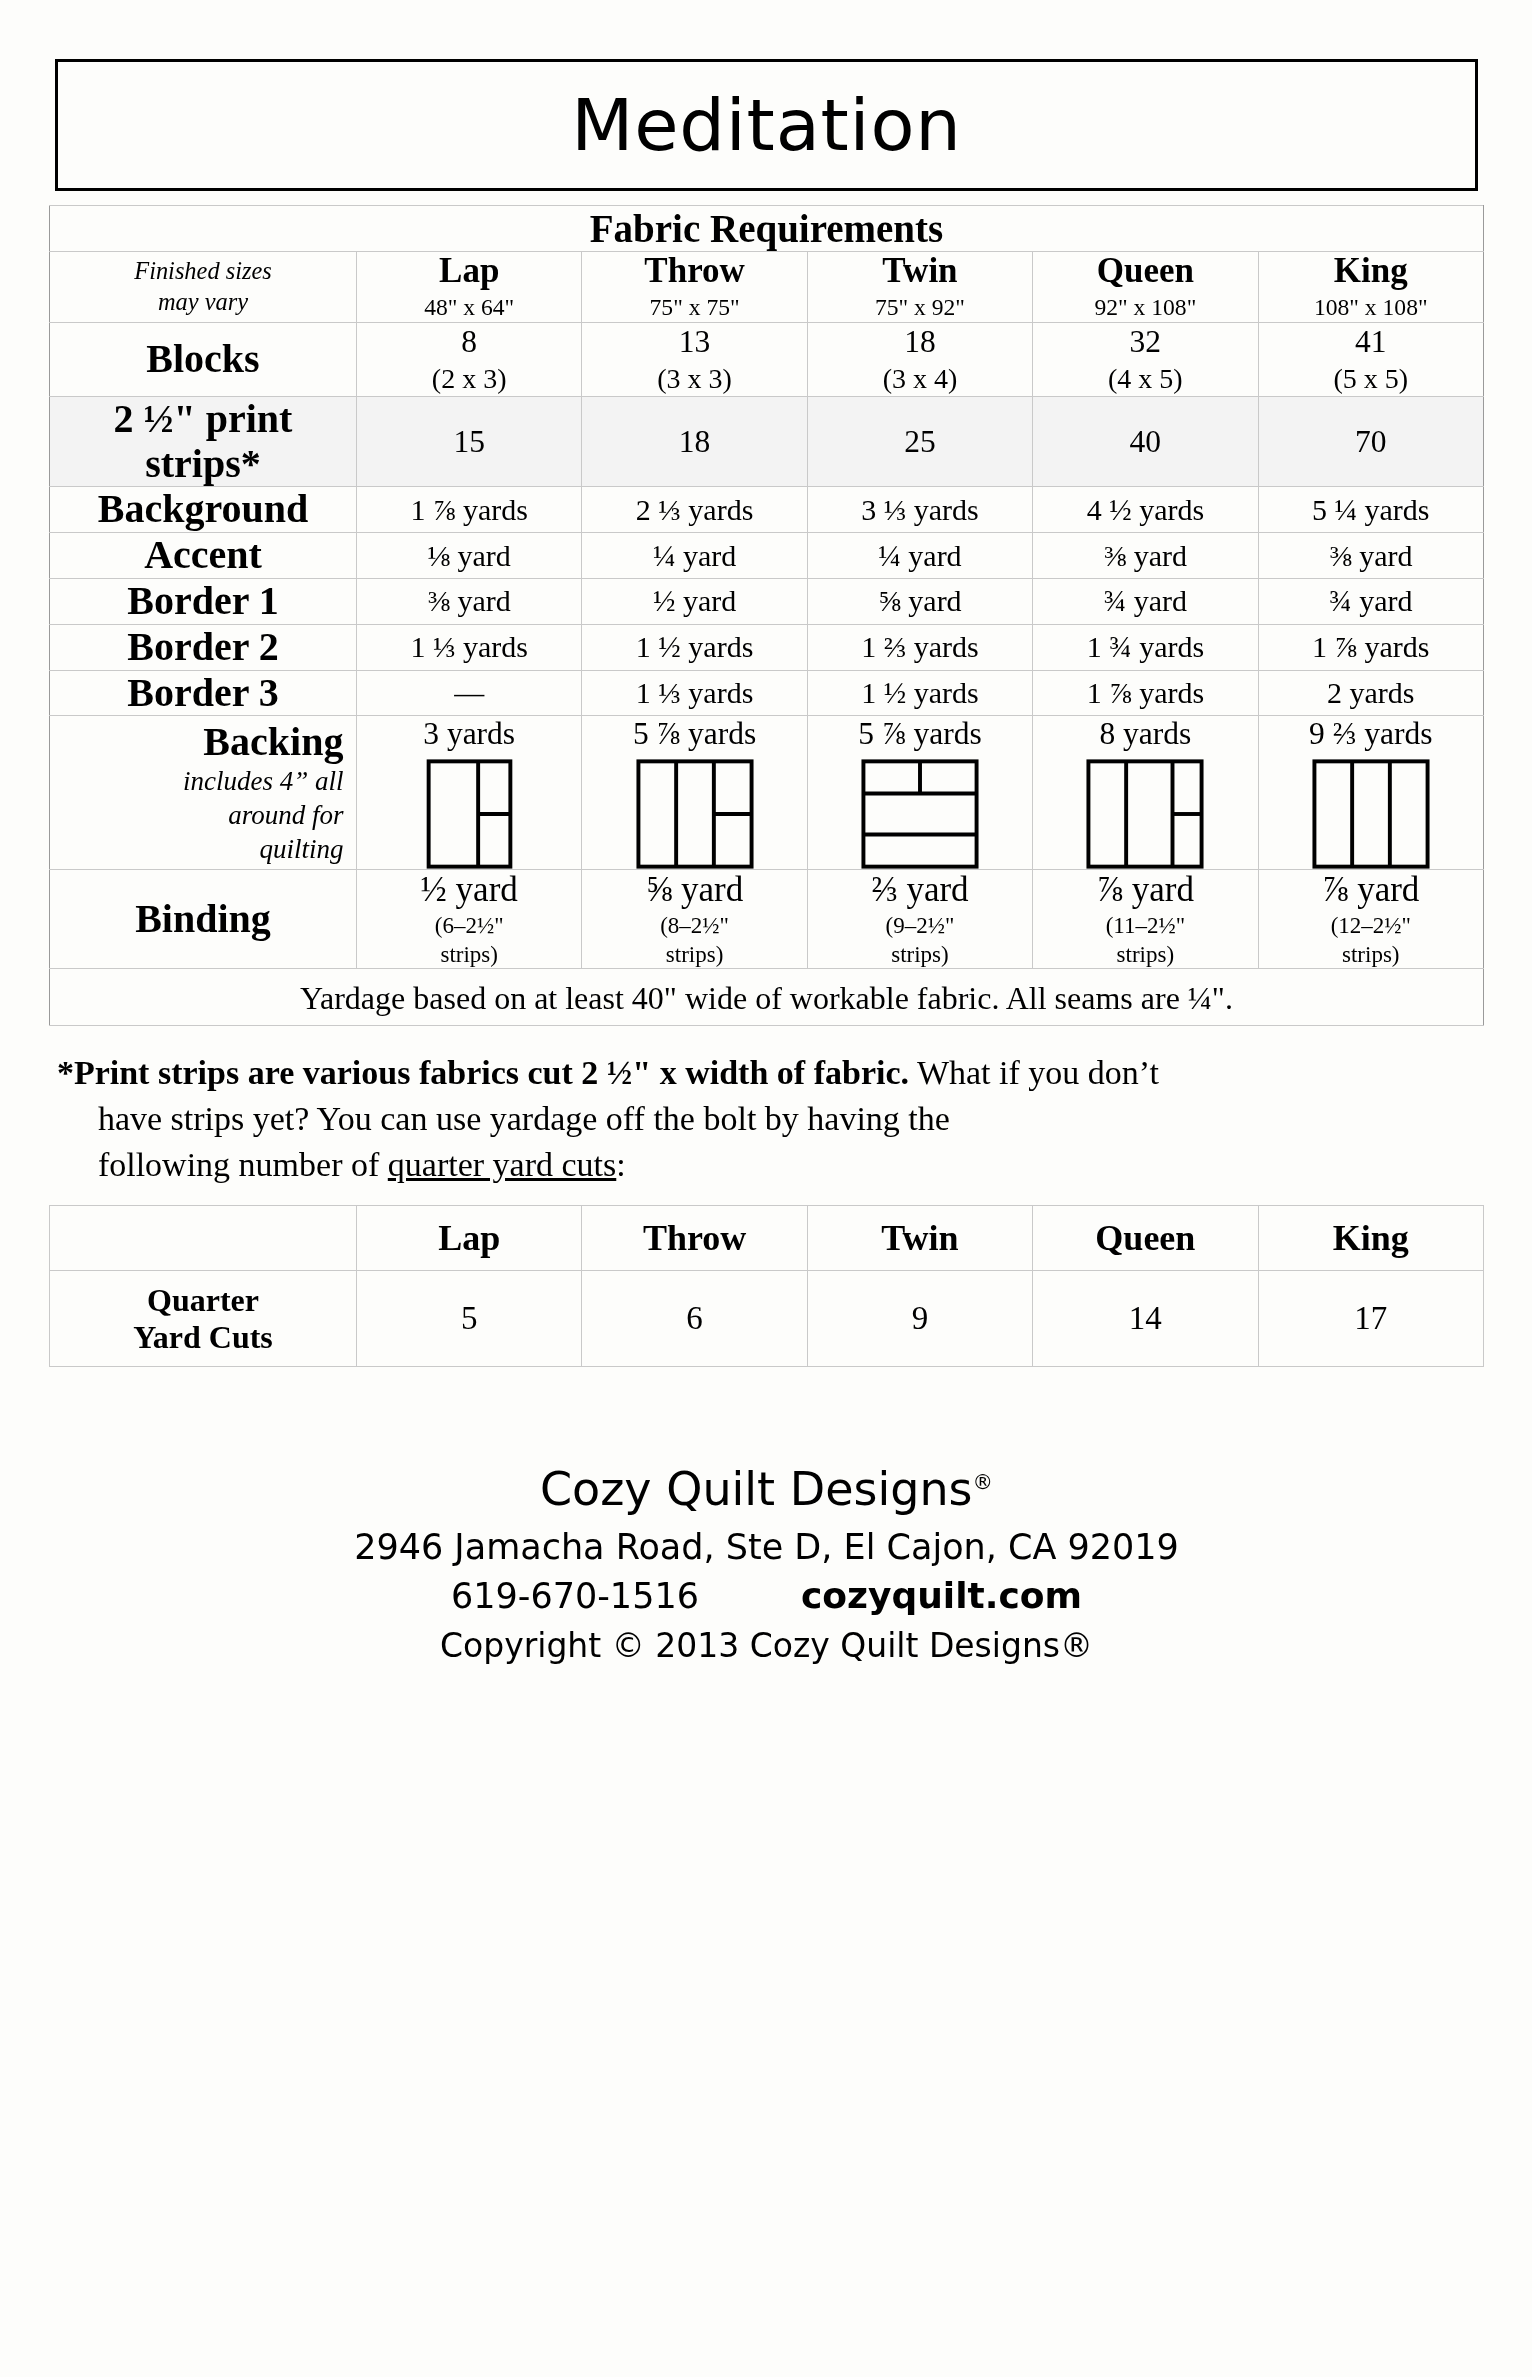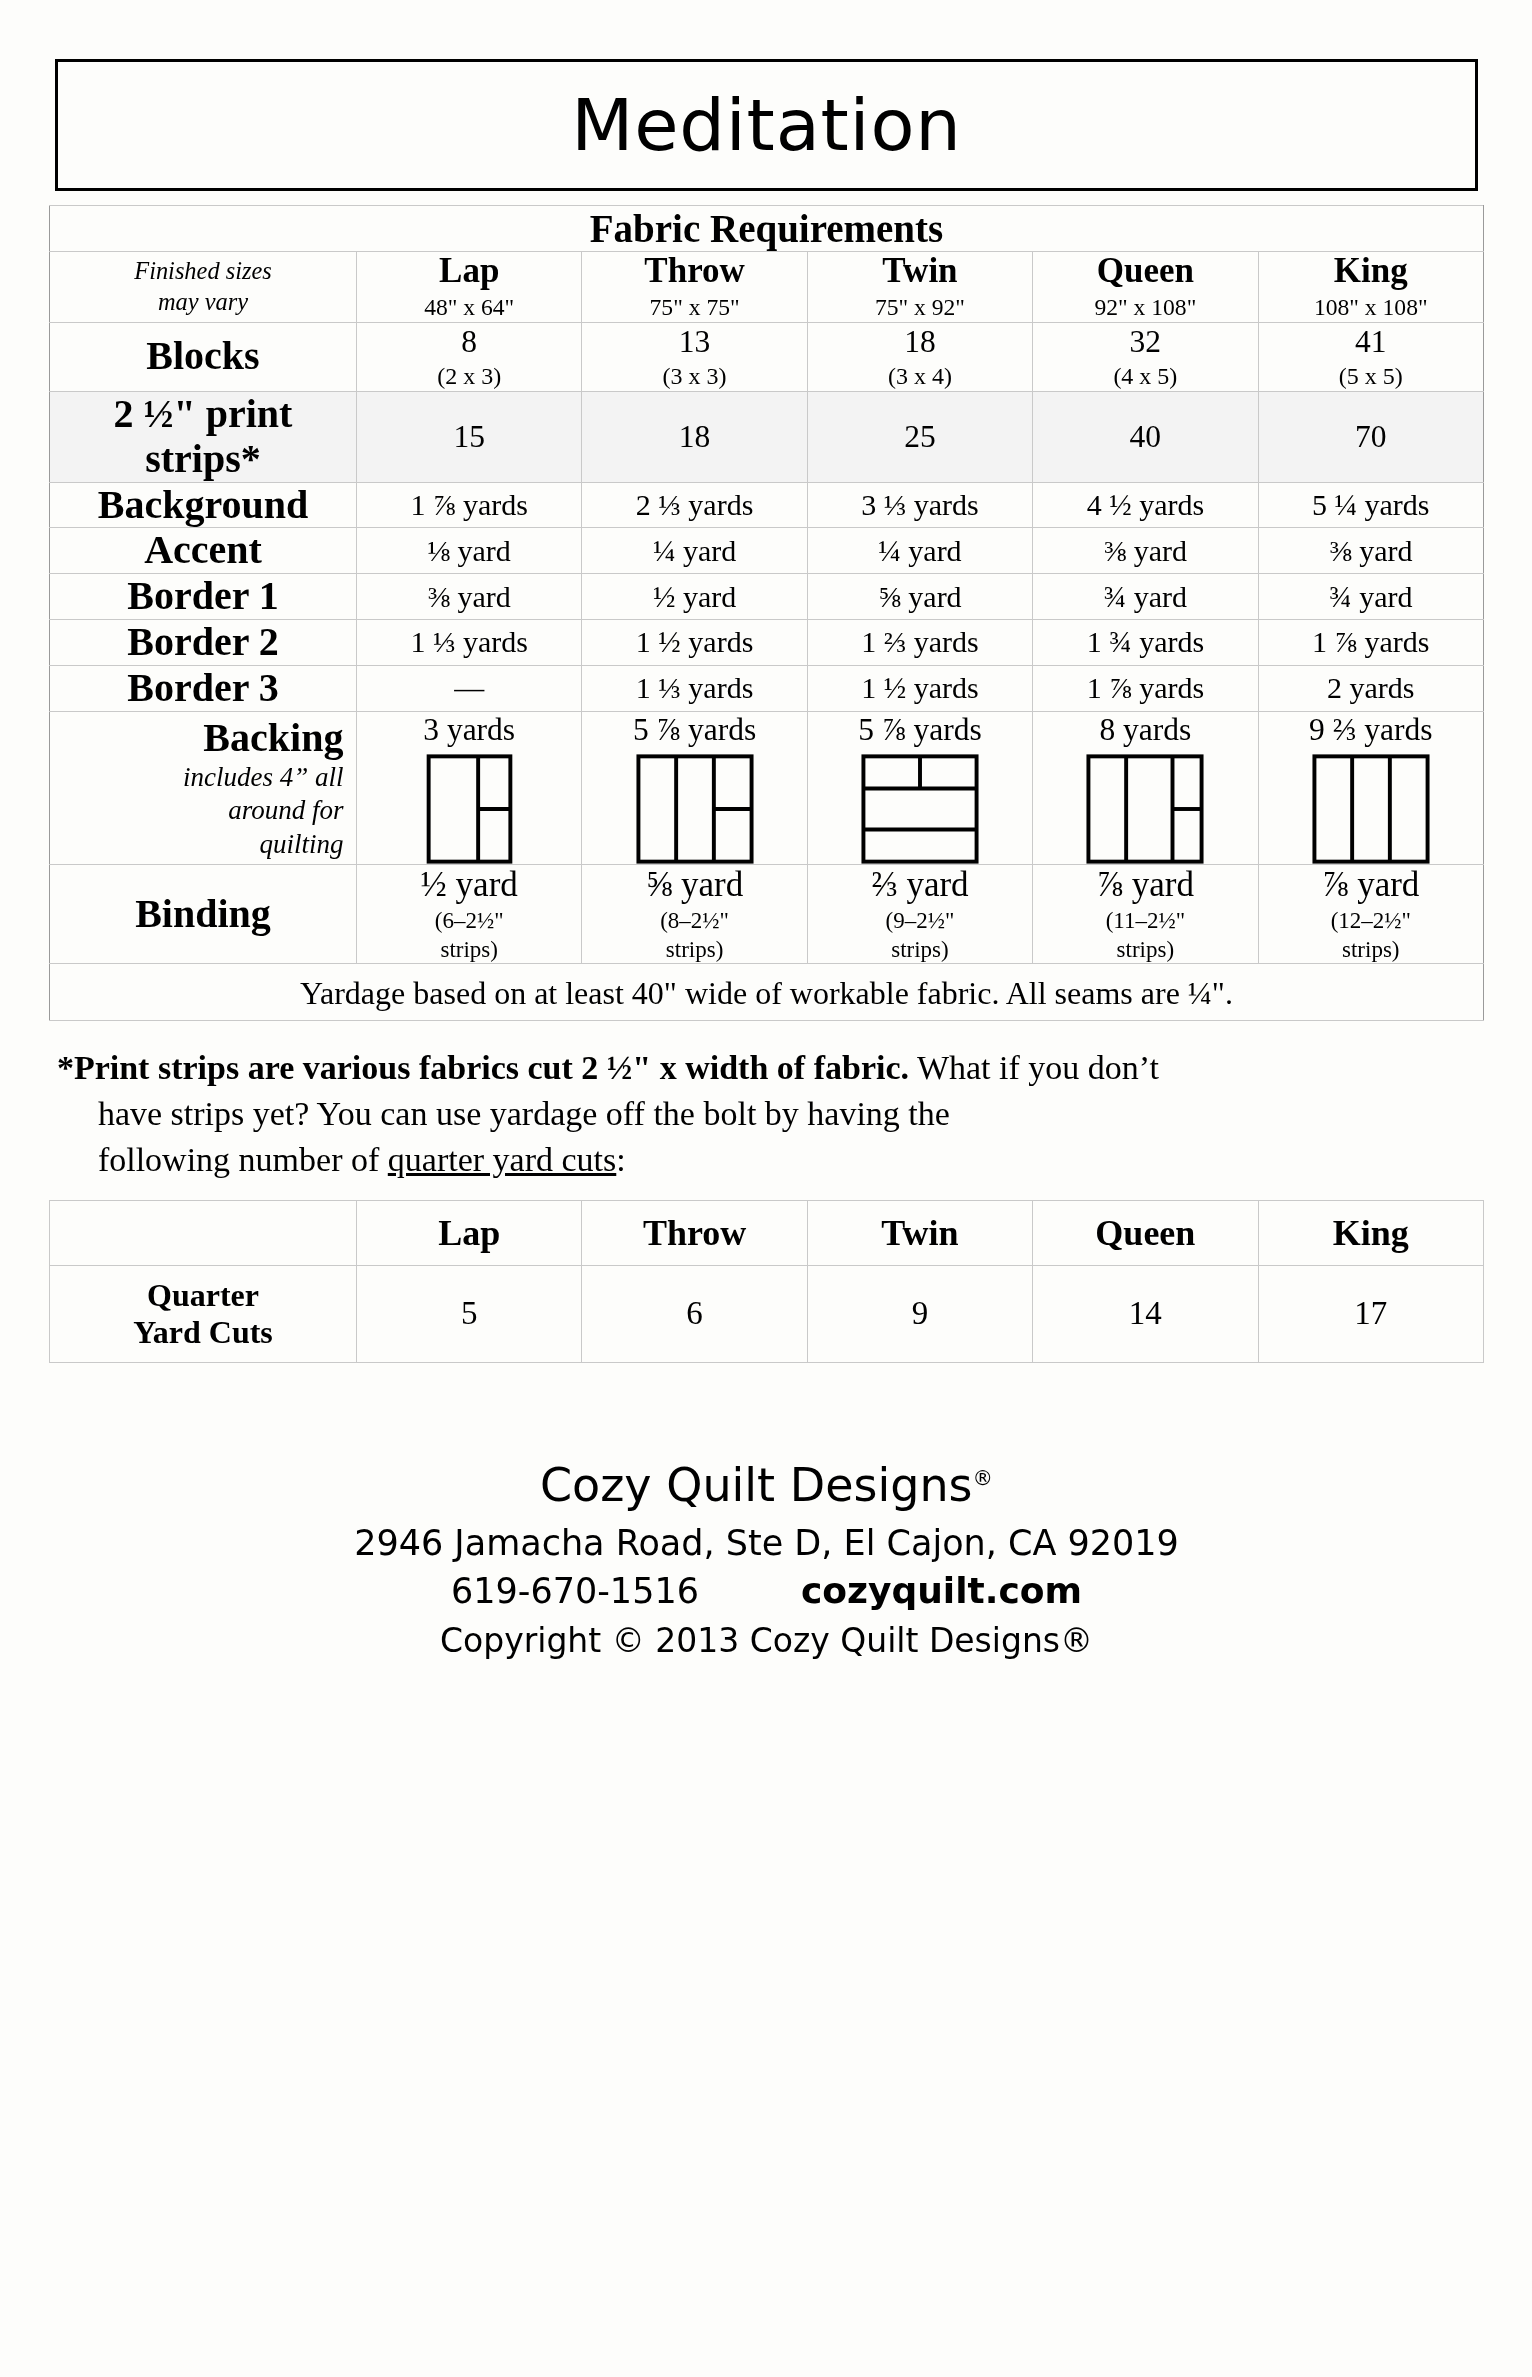--- a/index.html
+++ b/index.html
@@ -90,21 +90,21 @@
     display:block;
     margin-top:3.2px;
   }
   .cell{
     font-size:31.5px;
     line-height:1.2;
     padding:9.5px 0;
   }
   .cell .sub{
     display:block;
-    font-size:24px;
+    font-size:28px;
     margin-top:1.6px;
   }
   .shade{background:#f3f3f3;}
   .cell-small{font-size:30px;}
 
   .binding-main{font-size:35px;line-height:1.15;}
   .binding-sub{display:block;font-size:23px;line-height:1.2;margin-top:1.6px;}
 
   .backing-cell{padding:4.7px 0 11px 0;}
   .backing-num{font-size:31.5px;display:block;margin-bottom:6.3px;}

